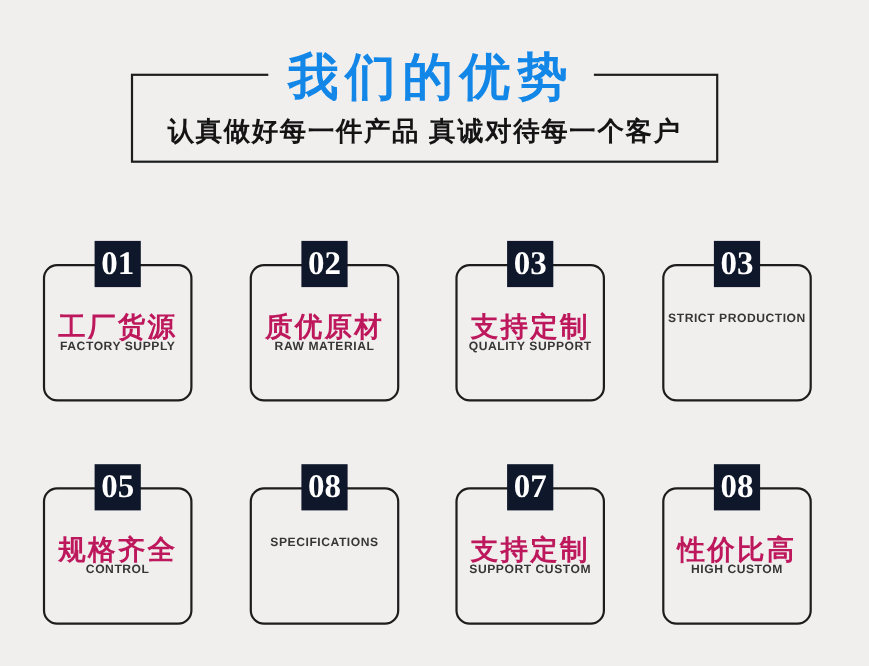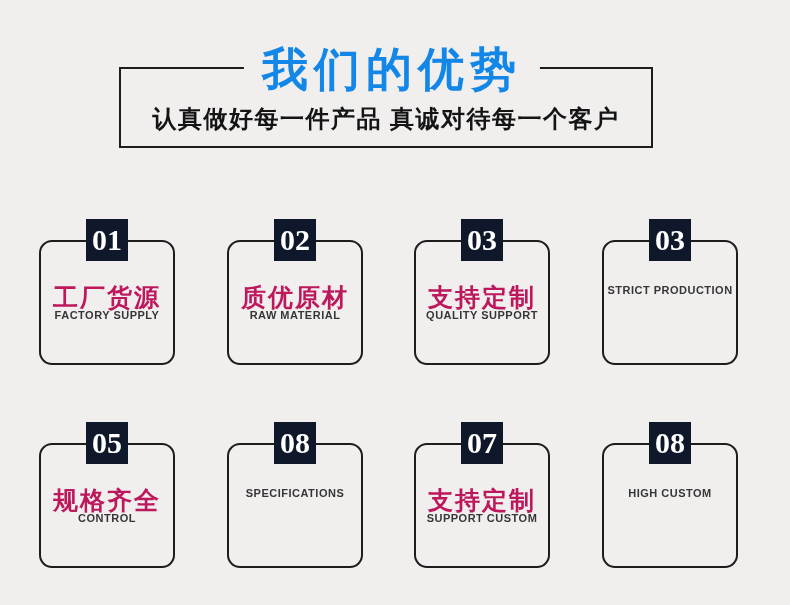--- a/index.html
+++ b/index.html
@@ -164,17 +164,18 @@
     <div class="badge">07</div>
     <div class="card-inner">
       <div class="card-title">支持定制</div>
       <div class="card-sub">SUPPORT CUSTOM</div>
     </div>
   </div>
 
   <div class="card r2 c4">
     <div class="badge">08</div>
     <div class="card-inner">
+      <div class="card-title">性价比高</div>
       <div class="card-sub">HIGH CUSTOM</div>
     </div>
   </div>
 
 </div>
 
 </body></html>

